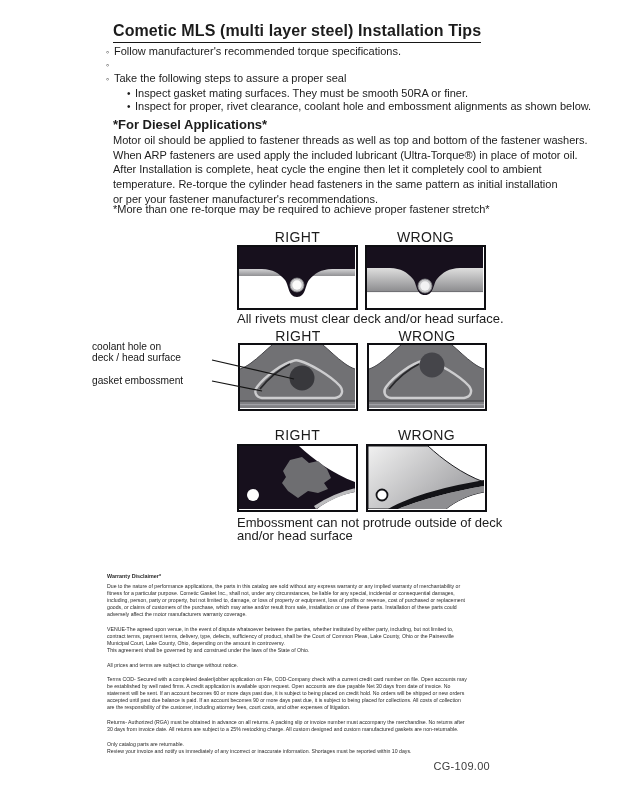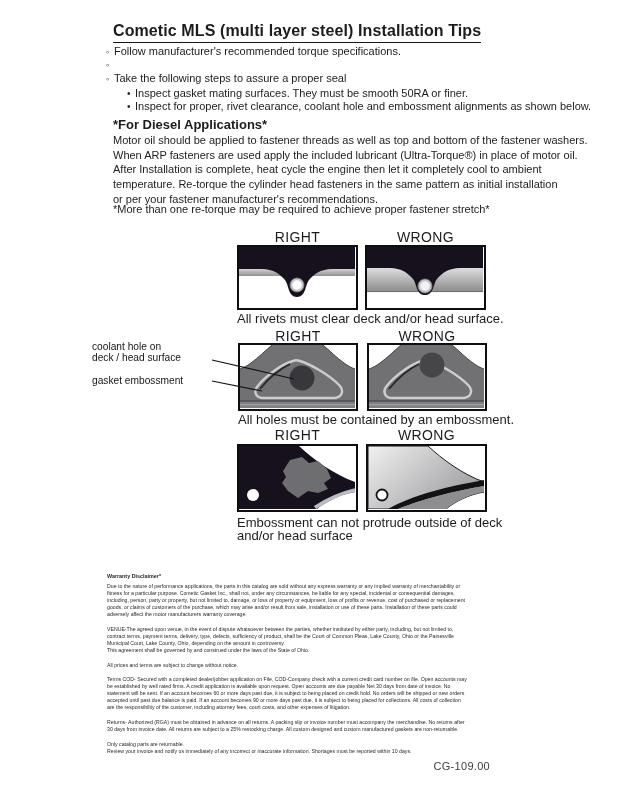--- a/index.html
+++ b/index.html
@@ -151,21 +151,20 @@
       <path d="M83,0 C89,5 97,13 104,18 C108,21 112,23 115,24" fill="none" stroke="#46464a" stroke-width="1"></path>
       <path d="M53,16 C44,18 26,30 17,42 C14,46 15,52 22,53 L95,53 C102,52 104,46 100,41 C90,30 70,19 60,16 C57,15 55,15 53,16 Z" fill="none" stroke="#cdcdcf" stroke-width="2.4" stroke-linejoin="round"></path>
       <path d="M50,19 C40,24 28,34 20,44" fill="none" stroke="#27272a" stroke-width="1.8"></path>
       <circle cx="63" cy="20" r="12.5" fill="#45454a"></circle>
       <rect x="0" y="55.5" width="115" height="1.2" fill="#3e3e42"></rect>
       <rect x="0" y="56.7" width="115" height="6.3" fill="#808084"></rect>
       <rect x="0" y="59.2" width="115" height="1" fill="#aaaaae"></rect>
     </svg>
   </div>
 
-  <div class="abs fig-caption" style="left:238px;top:414px;">All holes must be contained by an embossment.</div>
 
   <div class="abs fig-label" style="left:237px;top:427px;">RIGHT</div>
   <div class="abs fig-label" style="left:366px;top:427px;">WRONG</div>
 
   <div class="abs fig-box" style="left:237px;top:444px;height:68px;">
     <svg width="116" height="63" viewBox="0 0 116 63">
       <rect width="116" height="63" fill="#ffffff"></rect>
       <path d="M0,0 H60 C74,13 94,28 116,36 V46 C100,49 88,55 78,63 H0 Z" fill="#17101d"></path>
       <path d="M76,61.5 C88,53.5 101,47.5 116,44" fill="none" stroke="#bdbdbf" stroke-width="3.6"></path>
       <path d="M44,25 L51,14 L63,11 L70,17 L79,15 L88,23 L92,32 L85,37 L89,43 L79,47 L69,45 L59,52 L49,45 L43,37 L47,31 Z" fill="#6e6e71"></path>

